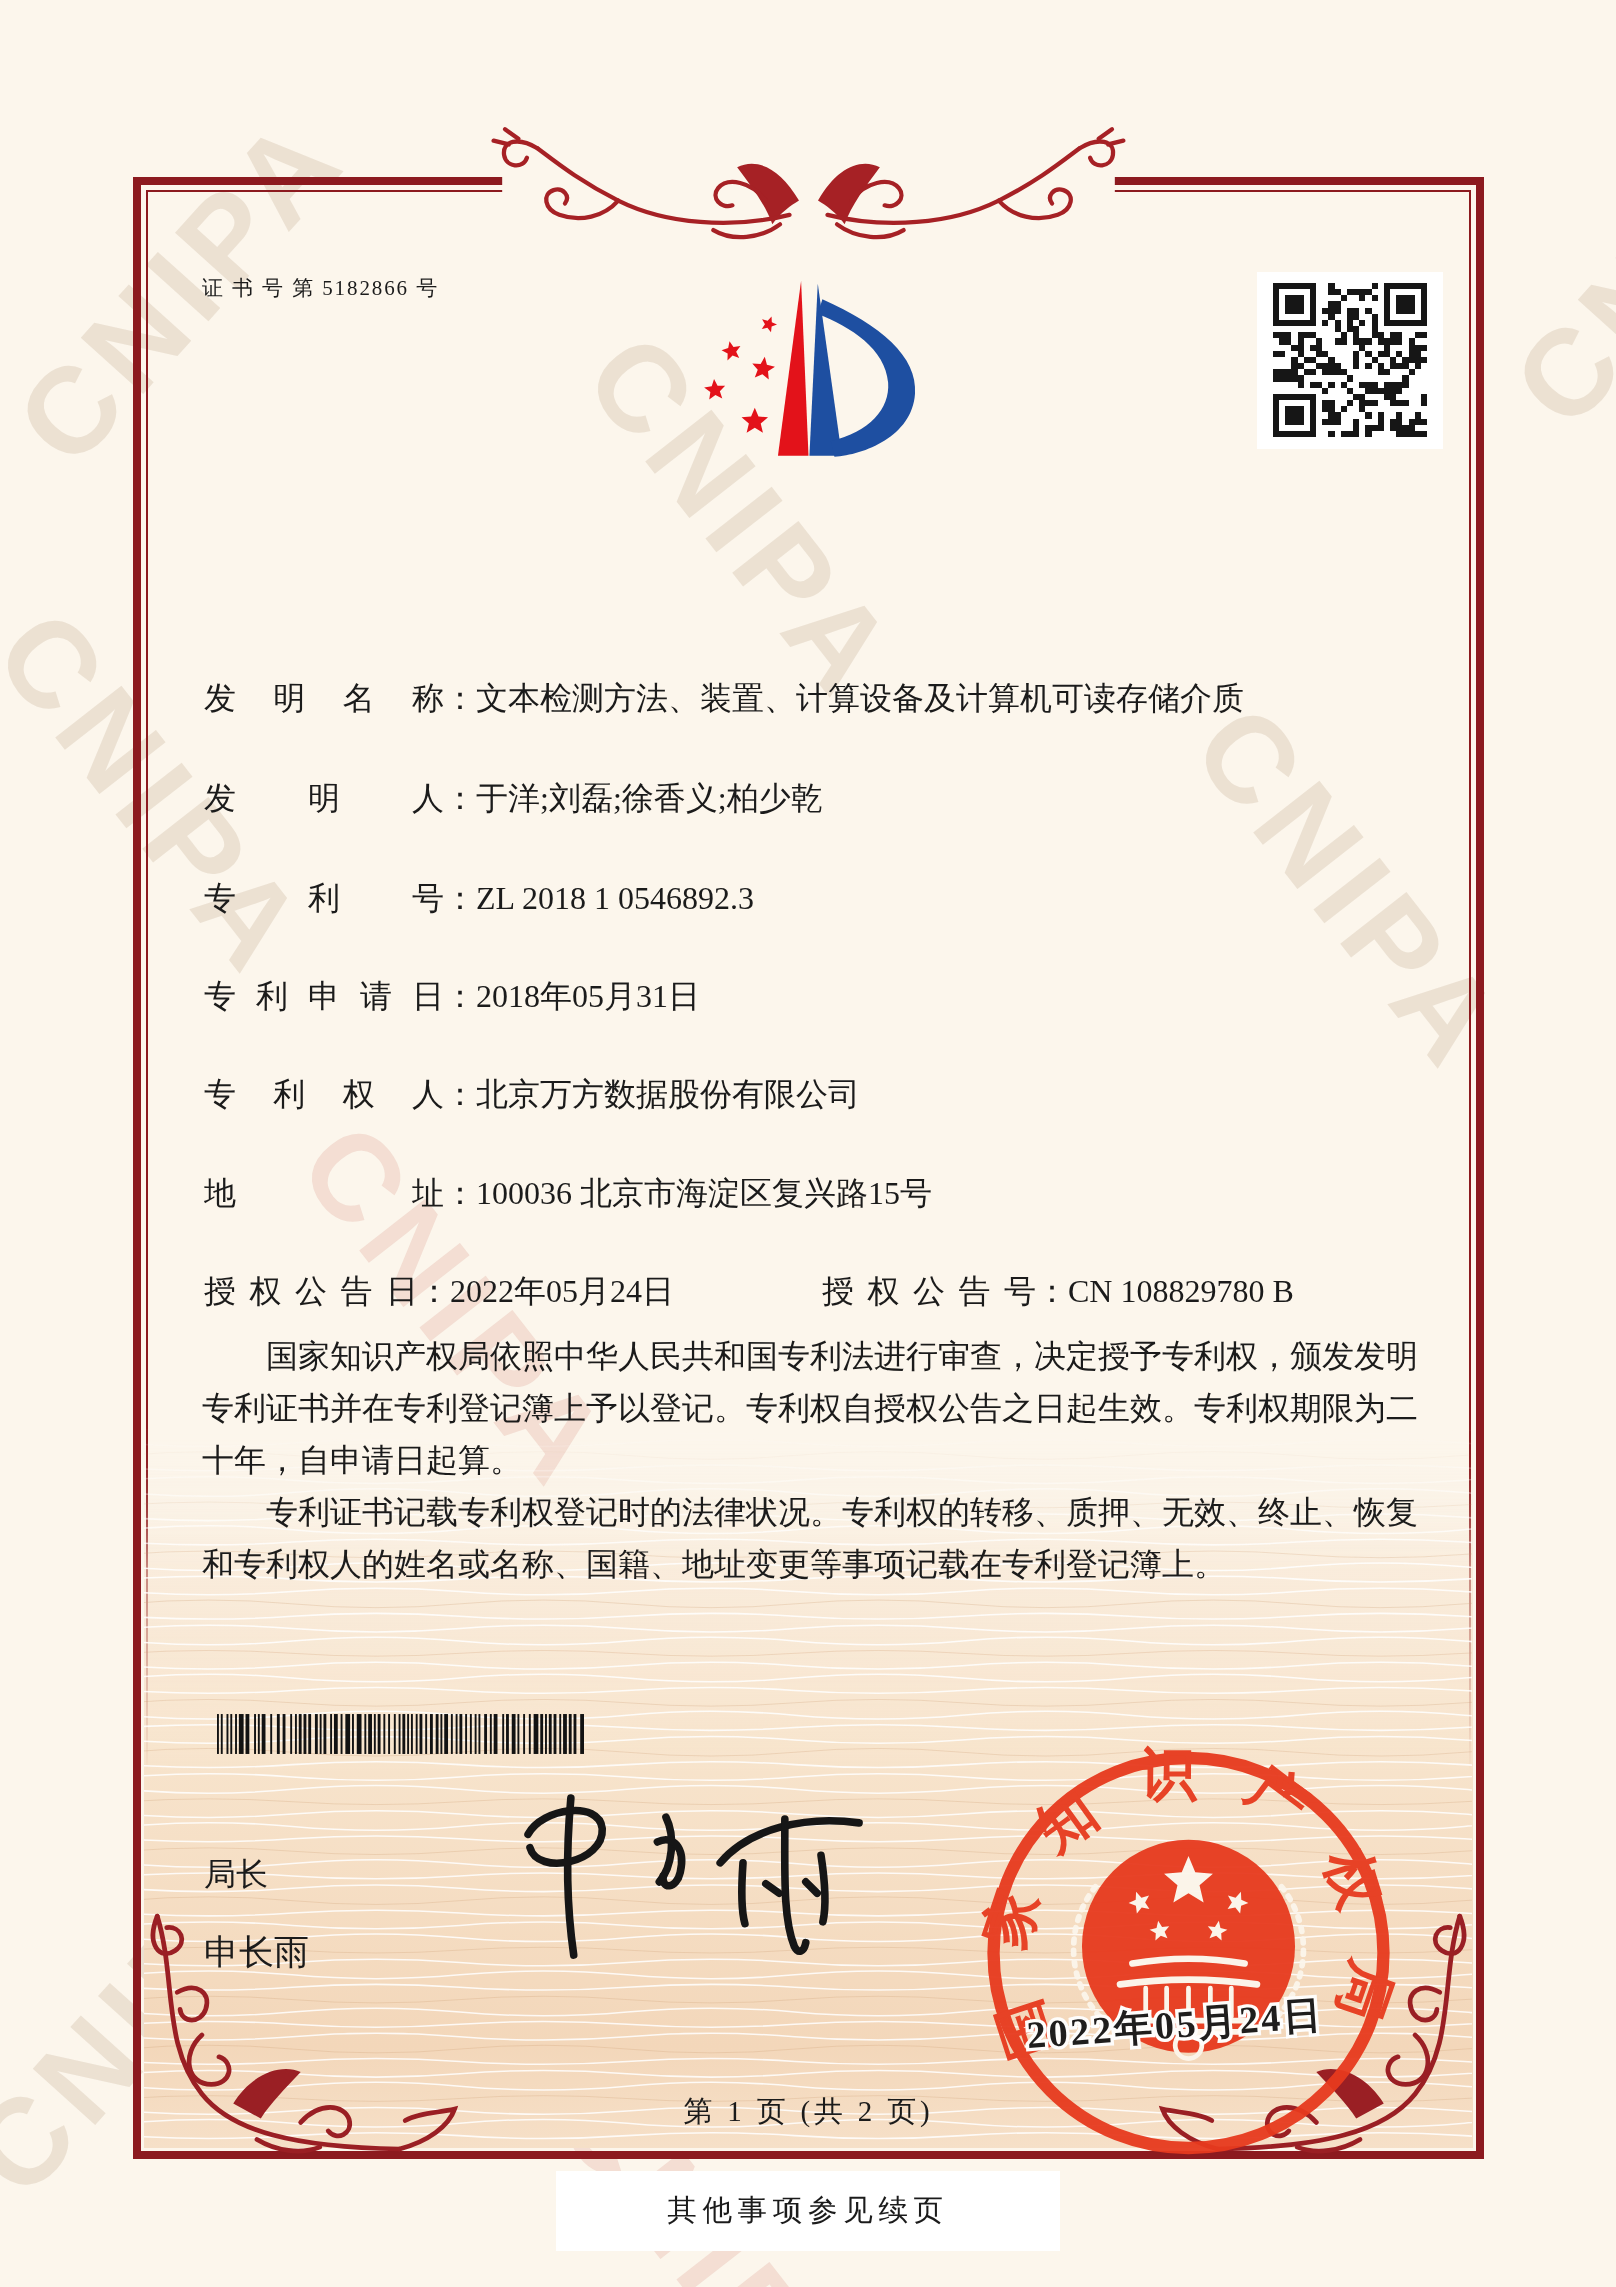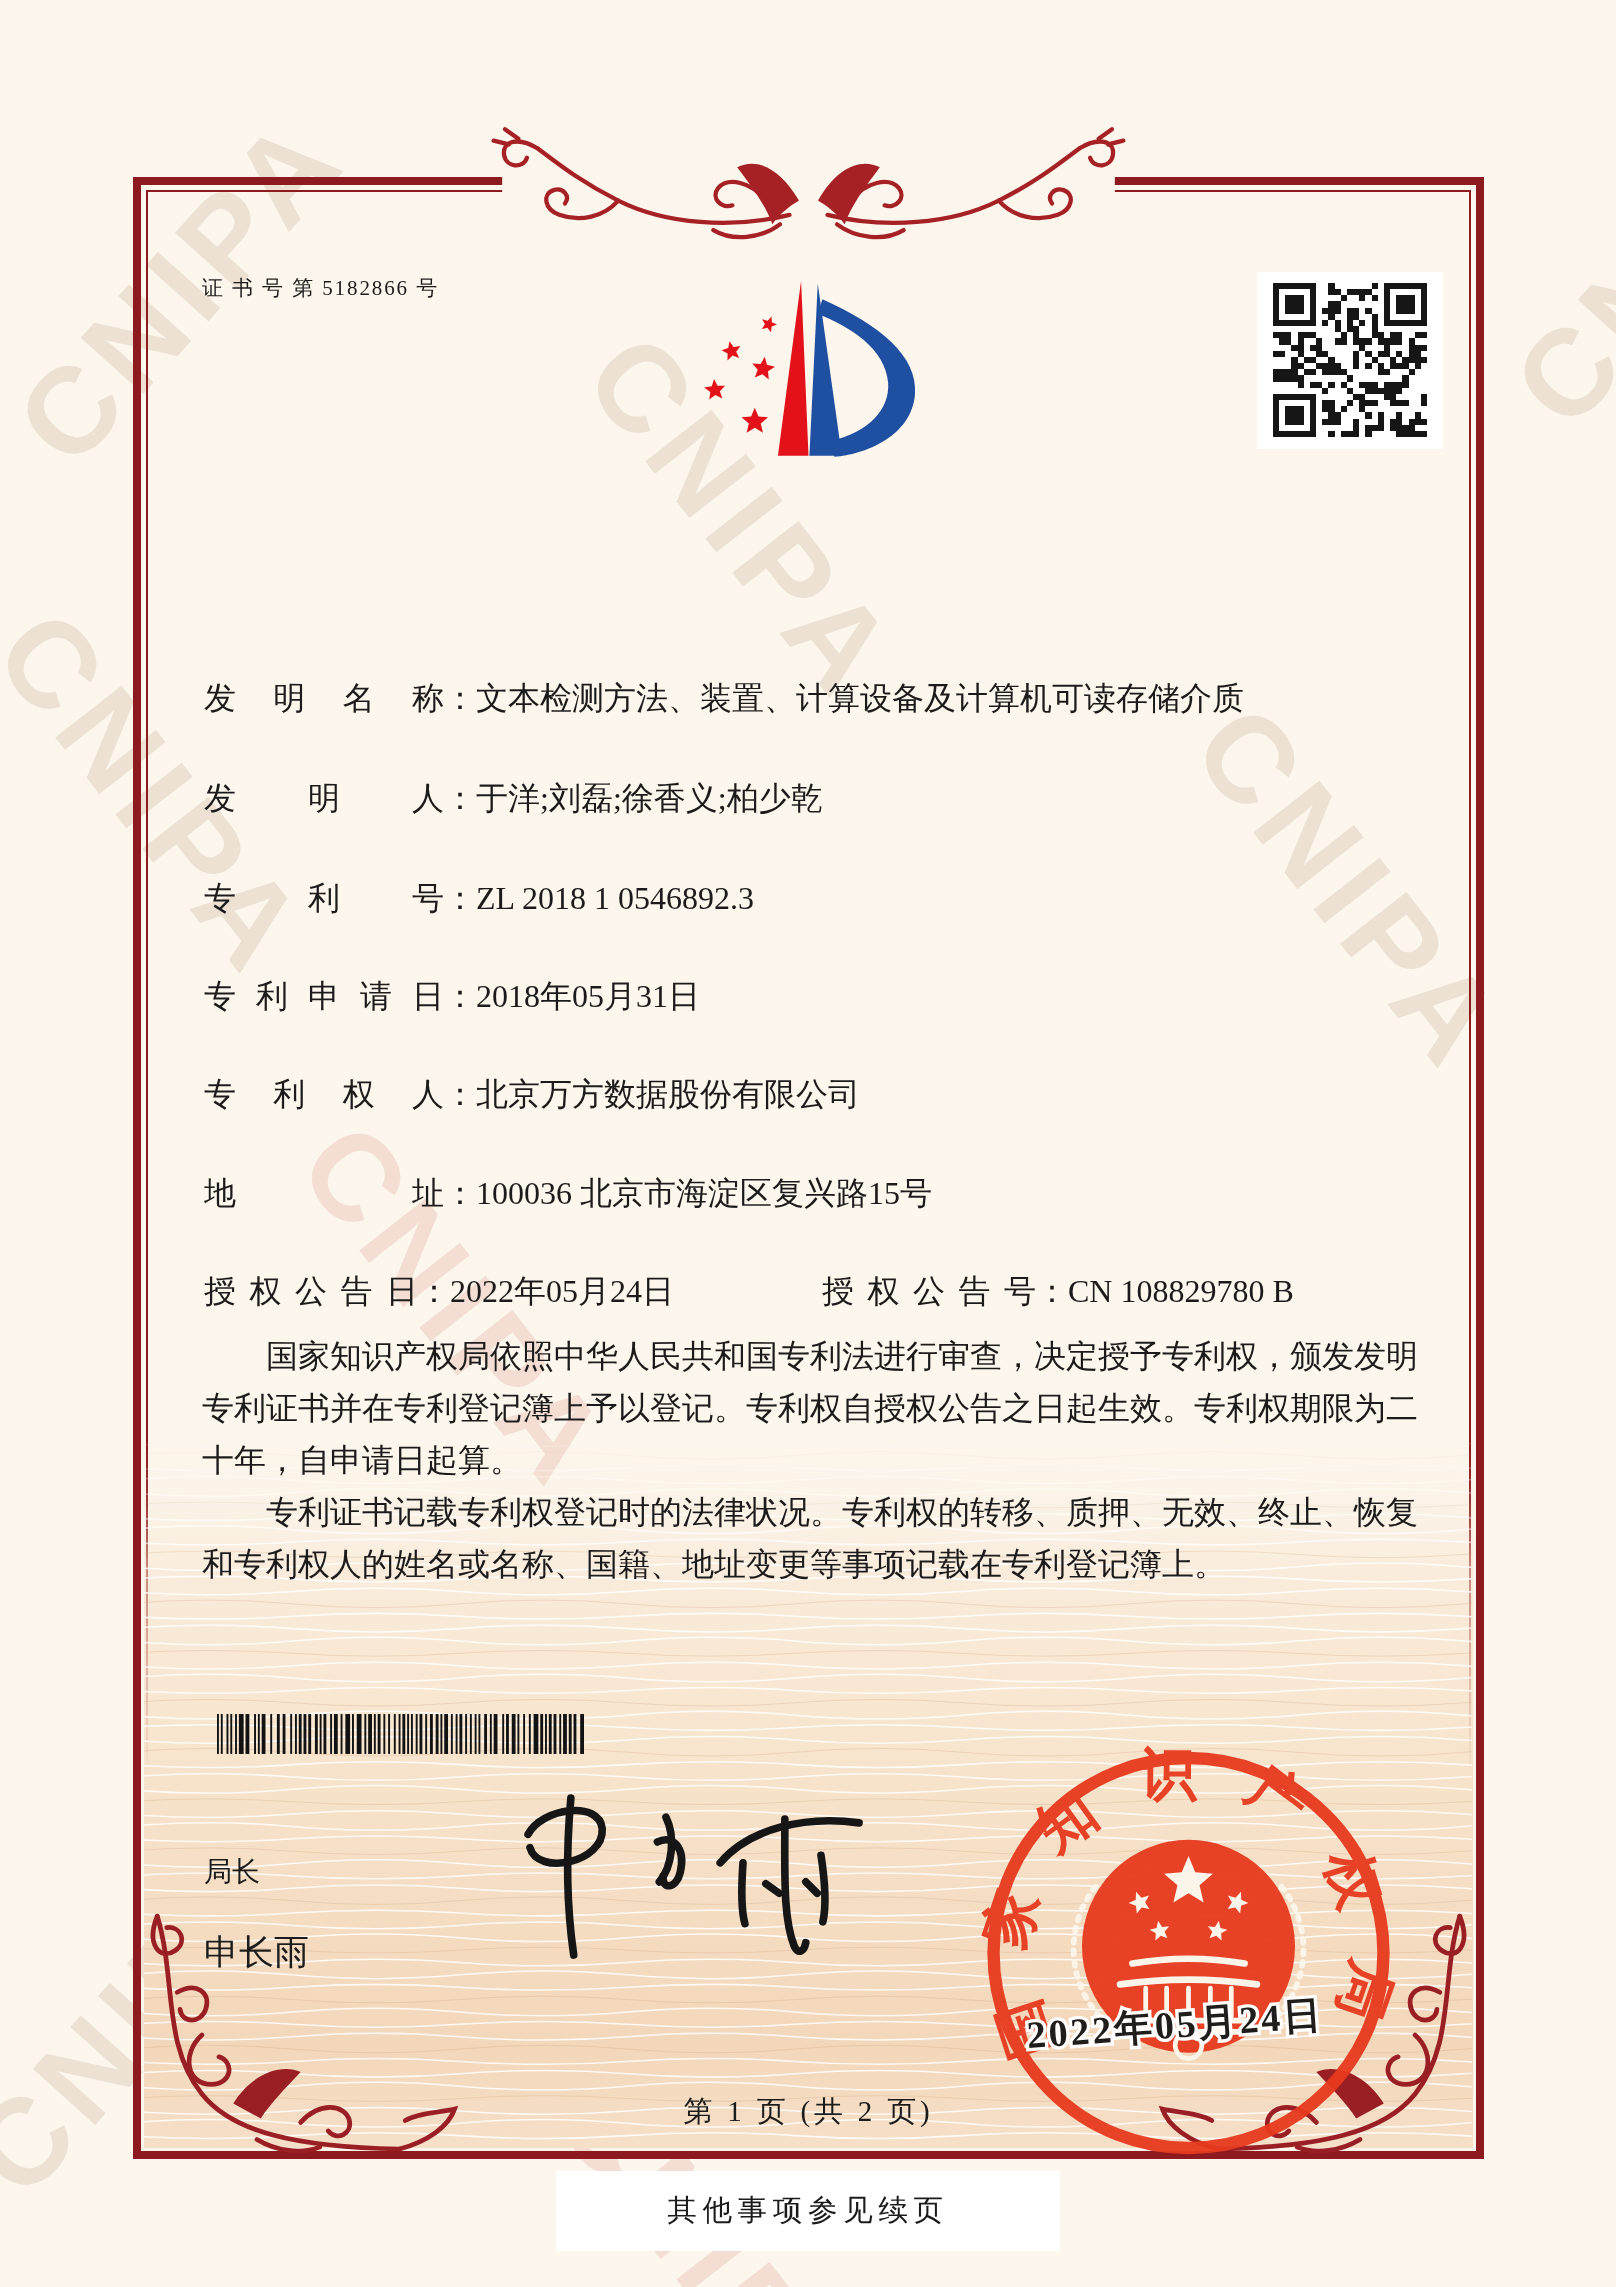--- a/index.html
+++ b/index.html
@@ -43,21 +43,21 @@
   .row{position:absolute;left:204px;right:185px;font-size:32px;line-height:1.32;z-index:2;}
   .flabel{display:inline-block;width:240px;text-align:justify;text-align-last:justify;vertical-align:bottom;}
   .flabel-sm{display:inline-block;width:214px;text-align:justify;text-align-last:justify;vertical-align:bottom;}
   .grant-right{position:absolute;left:618px;top:0;}
   .body-text{
     position:absolute;left:202px;top:1330px;width:1216px;font-size:32px;
     line-height:52px;text-align:justify;z-index:2;
   }
   .body-text p{margin:0;text-indent:2em;}
   .barcode{position:absolute;left:217px;top:1714px;z-index:2;}
-  .officer-title{position:absolute;left:204px;top:1853px;font-size:28px;
+  .officer-title{position:absolute;left:204px;top:1853px;font-size:32px;
     font-family:"Liberation Sans","DejaVu Sans",sans-serif;font-weight:500;z-index:2;}
   .officer-name{position:absolute;left:204px;top:1929px;font-size:35px;
     font-family:"Liberation Sans","DejaVu Sans",sans-serif;font-weight:500;z-index:2;}
   .signature{position:absolute;left:471px;top:1760px;z-index:2;}
   .seal{position:absolute;left:965px;top:1739px;z-index:4;}
   .seal text{font-family:"Liberation Serif","DejaVu Serif",serif;}
   .page-num{position:absolute;left:0;right:0;top:2092px;text-align:center;font-size:29px;letter-spacing:3.8px;z-index:2;}
   .cont-strip{
     position:absolute;left:556px;top:2171px;width:504px;height:80px;background:#ffffff;z-index:2;
     display:flex;align-items:center;justify-content:center;

